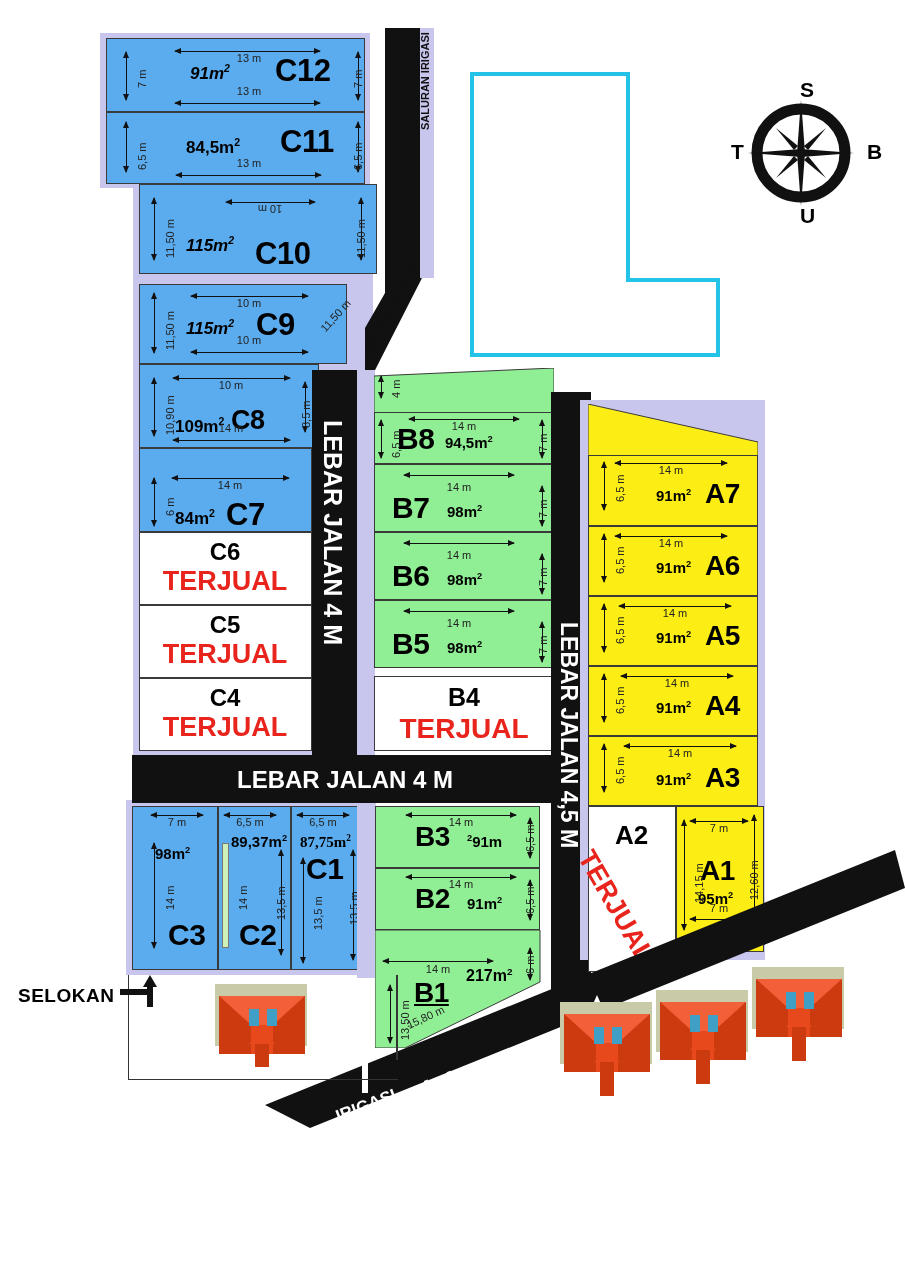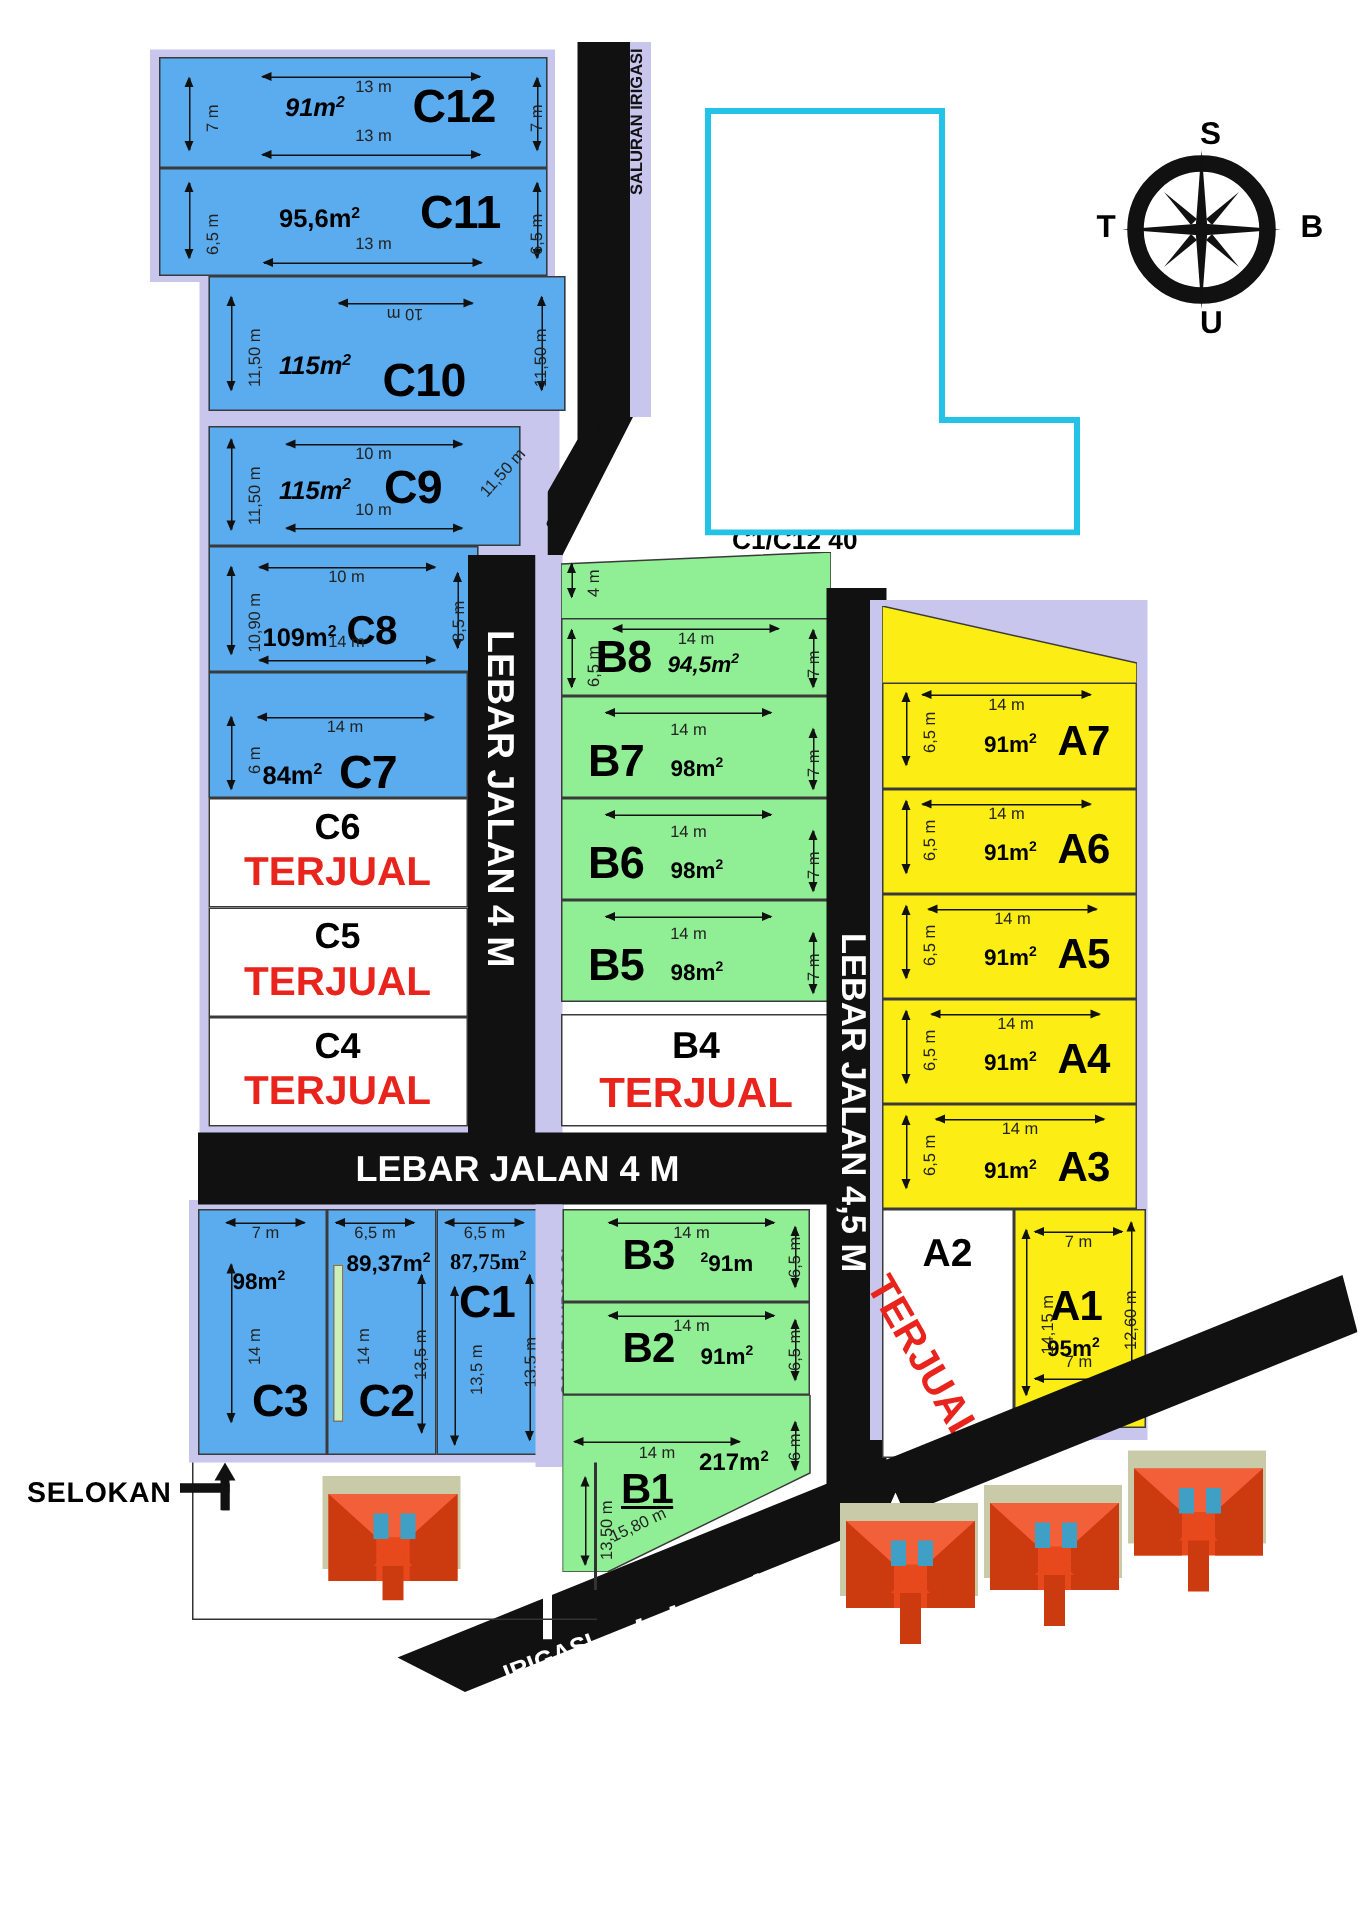--- a/index.html
+++ b/index.html
@@ -87,21 +87,21 @@
     </div>
   <div class="dimv" style="left:136px;top:88px;transform:rotate(-90deg);">7 m</div>
   <div class="arrV" style="left:355px;top:52px;height:48px;">
       <i></i>
     </div>
   <div class="dimv" style="left:352px;top:88px;transform:rotate(-90deg);">7 m</div>
 
   <div class="plot blue" style="left:106px;top:112px;width:259px;height:72px;"></div>
   <div class="code" style="left:280px;top:124px;font-size:31px;">C11</div>
   <div class="area" style="left:186px;top:136px;font-size:17px;">
-    <span>95,6m</span><span class="sup">2</span></div>
+    <span>84,5m</span><span class="sup">2</span></div>
   <div class="arrH" style="left:176px;top:172px;width:145px;">
       <i></i>
     </div>
   <div class="dim" style="left:249px;top:157px;transform:translateX(-50%)">13 m</div>
   <div class="arrV" style="left:123px;top:122px;height:50px;">
       <i></i>
     </div>
   <div class="dimv" style="left:136px;top:170px;transform:rotate(-90deg);">6,5 m</div>
   <div class="arrV" style="left:355px;top:122px;height:50px;">
       <i></i>
@@ -250,21 +250,21 @@
   <svg class="abs" style="left:374px;top:368px;width:180px;height:50px;" viewBox="0 0 180 50">
     <polygon points="0,8 180,0 180,50 0,50" fill="#90EE94" stroke="#3a3a3a" stroke-width="1"></polygon>
   </svg>
   <div class="dimv" style="left:390px;top:398px;transform:rotate(-90deg);">4 m</div>
   <div class="arrV" style="left:378px;top:376px;height:22px;">
       <i></i>
     </div>
 
   <div class="plot green" style="left:374px;top:412px;width:180px;height:52px;"></div>
   <div class="code" style="left:397px;top:422px;font-size:30px;">B8</div>
-  <div class="area" style="left:445px;top:434px;font-size:15px;font-style:italic;">
+  <div class="area" style="left:445px;top:434px;font-size:15px;">
     <span>94,5m</span><span class="sup">2</span></div>
   <div class="arrH" style="left:409px;top:416px;width:110px;">
       <i></i>
     </div>
   <div class="dim" style="left:464px;top:420px;transform:translateX(-50%)">14 m</div>
   <div class="arrV" style="left:378px;top:420px;height:38px;">
       <i></i>
     </div>
   <div class="dimv" style="left:390px;top:458px;transform:rotate(-90deg);">6,5 m</div>
   <div class="arrV" style="left:539px;top:420px;height:38px;">
@@ -545,21 +545,20 @@
       <li>A1 45</li>
       <li>A2 50</li>
       <li>A3 A7 54</li>
       <li>B2 45</li>
       <li>B3 45</li>
       <li>B4 50</li>
       <li>B5 50</li>
       <li>B6 50</li>
       <li>B7 50</li>
       <li>B8 50 GRATIS HOOK</li>
-      <li>C1/C12 40</li>
     </ul>
   </div>
 
   <div id="compass">
     <div class="cl" style="left:72px;top:0px;">S</div>
     <div class="cl" style="left:139px;top:62px;">B</div>
     <div class="cl" style="left:72px;top:126px;">U</div>
     <div class="cl" style="left:3px;top:62px;">T</div>
     <svg style="position:absolute;left:18px;top:20px;width:110px;height:110px;" viewBox="0 0 110 110">
       <circle cx="55" cy="55" r="44" fill="none" stroke="#111" stroke-width="11"></circle>

